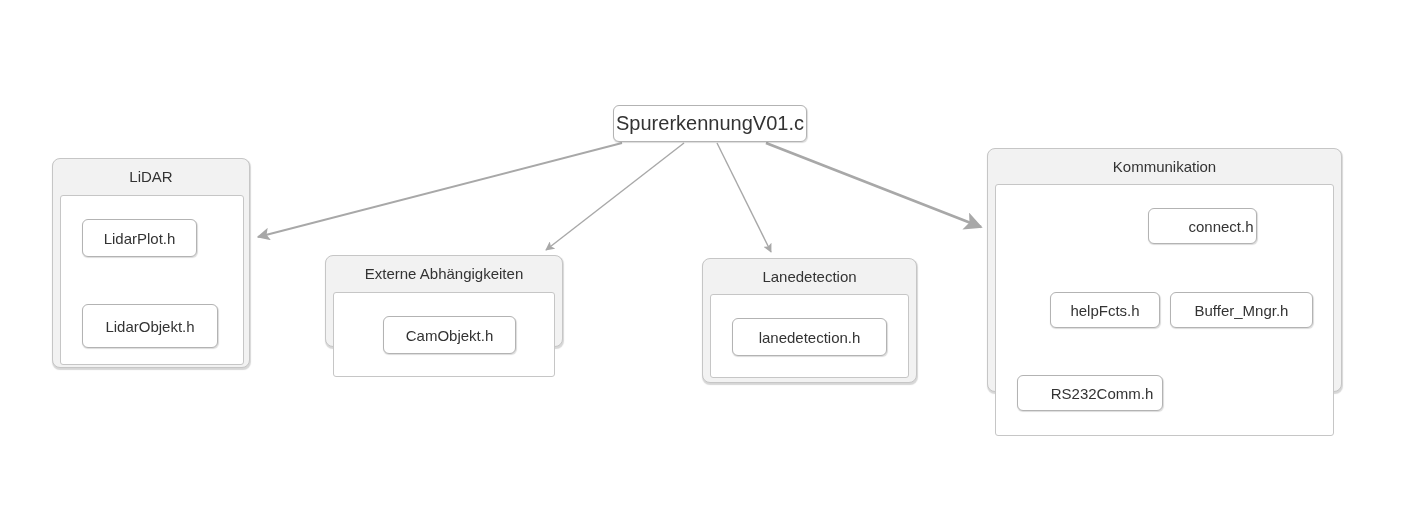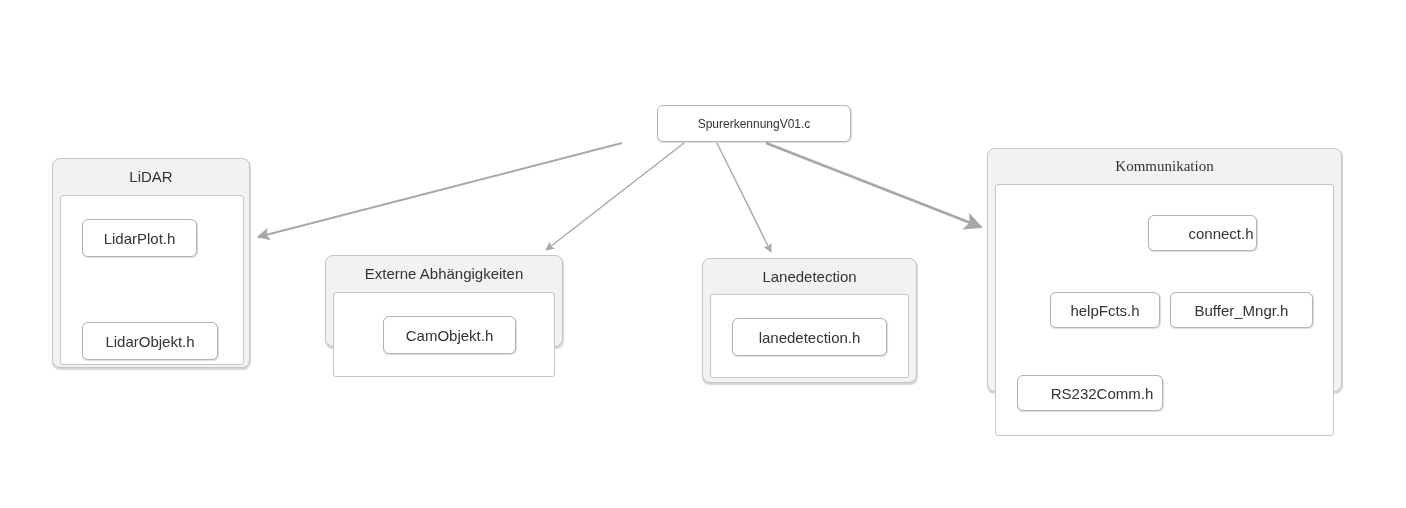--- a/index.html
+++ b/index.html
@@ -28,22 +28,21 @@
     border-radius: 6px;
     box-shadow: 0.5px 1px 1px rgba(0,0,0,0.14);
     display: flex;
     align-items: center;
     justify-content: center;
     font-size: 15px;
     white-space: nowrap;
     box-sizing: border-box;
   }
   .root-node {
-    font-size: 12px;
-    margin-left: 44px;
+    font-size: 20px;
   }
   .group {
     position: absolute;
     background: #f2f2f2;
     border: 1px solid #c6c6c6;
     border-radius: 8px;
     box-shadow: 0.5px 1.5px 1px rgba(0,0,0,0.16);
     box-sizing: border-box;
   }
   .group-title {
@@ -85,45 +84,45 @@
     <span>SpurerkennungV01.c</span>
   </div>
 
   <div class="group" style="left:52px; top:158px; width:198px; height:210px;">
     <div class="group-title">LiDAR</div>
     <div class="group-inner" style="left:7px; top:36px; width:184px; height:170px;"></div>
   </div>
   <div class="node" style="left:82px; top:219px; width:115px; height:38px;justify-content:center;">
     <span>LidarPlot.h</span>
   </div>
-  <div class="node" style="left:82px; top:304px; width:136px; height:38px;margin-top:18px;">
+  <div class="node" style="left:82px; top:304px; width:136px; height:44px;">
     <span>LidarObjekt.h</span>
   </div>
 
   <div class="group" style="left:325px; top:255px; width:238px; height:92px;">
     <div class="group-title">Externe Abhängigkeiten</div>
     <div class="group-inner" style="left:7px; top:36px; width:222px; height:85px;"></div>
   </div>
   <div class="node" style="left:383px; top:316px; width:133px; height:38px;">
     <span>CamObjekt.h</span>
   </div>
 
   <div class="group" style="left:702px; top:258px; width:215px; height:125px;">
     <div class="group-title">Lanedetection</div>
     <div class="group-inner" style="left:7px; top:35px; width:199px; height:84px;"></div>
   </div>
   <div class="node" style="left:732px; top:318px; width:155px; height:38px;">
     <span>lanedetection.h</span>
   </div>
 
-  <div class="group" style="left:987px; top:148px; width:355px; height:244px;font-family:Liberation Serif, serif;">
+  <div class="group" style="left:987px; top:148px; width:355px; height:244px;">
     <div class="group-title">Kommunikation</div>
     <div class="group-inner" style="left:7px; top:35px; width:339px; height:252px;"></div>
   </div>
-  <div class="node" style="left:1148px; top:215px; width:109px; height:36px;padding-left:37px;">
+  <div class="node" style="left:1148px; top:208px; width:109px; height:36px;padding-left:37px;">
     <span>connect.h</span>
   </div>
   <div class="node" style="left:1017px; top:292px; width:110px; height:36px;margin-left:33px;">
     <span>helpFcts.h</span>
   </div>
   <div class="node" style="left:1170px; top:292px; width:143px; height:36px;">
     <span>Buffer_Mngr.h</span>
   </div>
   <div class="node" style="left:1017px; top:375px; width:146px; height:36px;padding-left:24px;">
     <span>RS232Comm.h</span>

